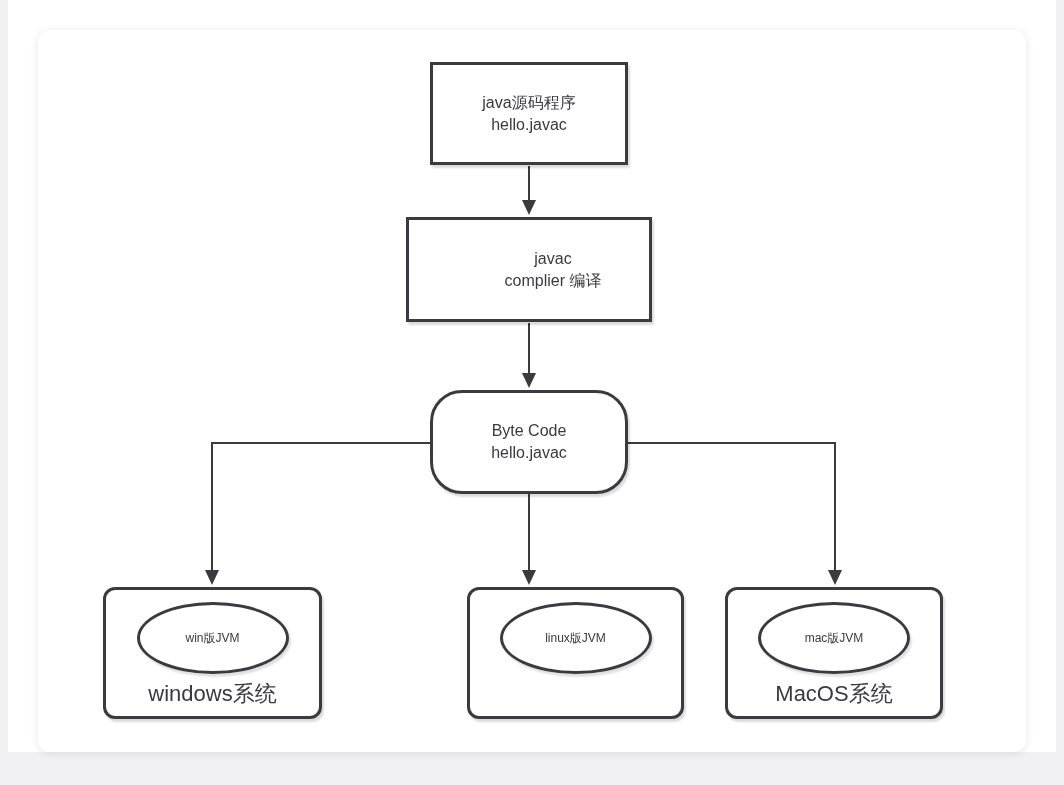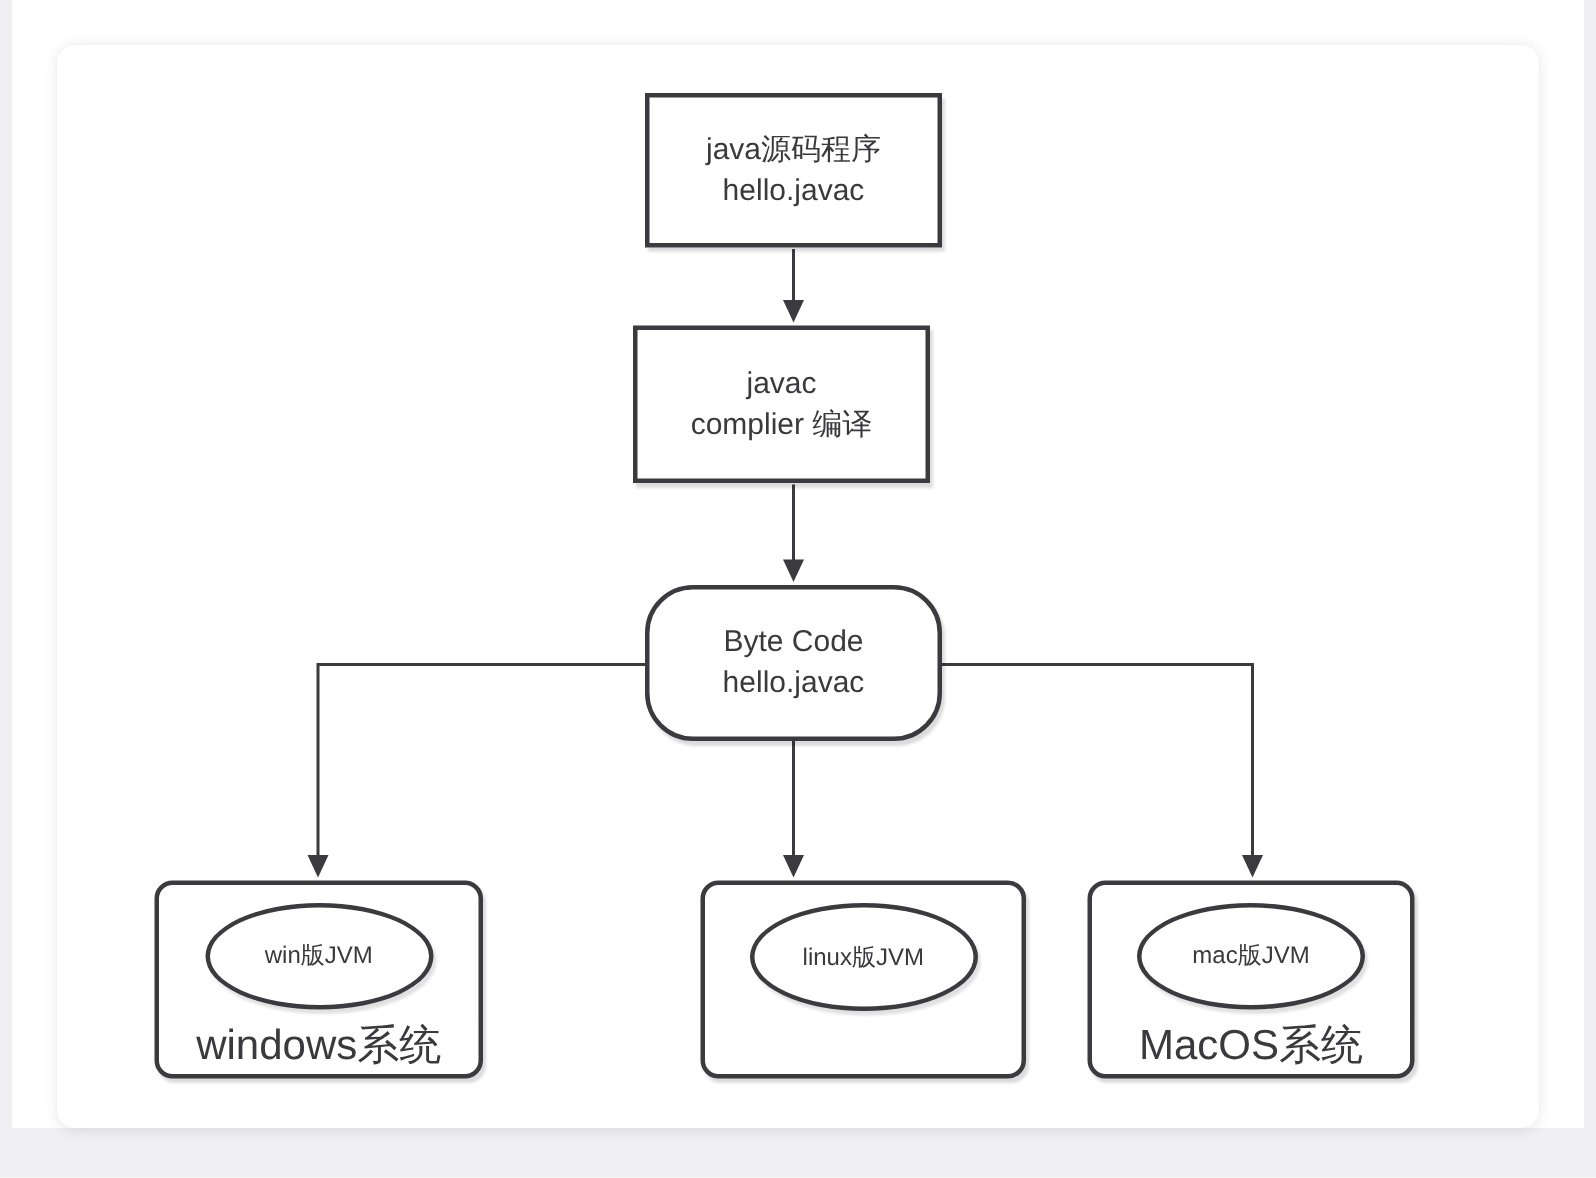--- a/index.html
+++ b/index.html
@@ -30,42 +30,42 @@
   }
   .connectors line,.connectors polyline{
     stroke:var(--stroke);stroke-width:2;fill:none;
   }
   .connectors polygon{fill:var(--stroke);stroke:none;}
   .fbox{
     position:absolute;width:192px;background:#fff;
     border:3px solid var(--stroke);
     box-shadow:2px 3px 2px rgba(0,0,0,0.14);
     display:flex;flex-direction:column;align-items:center;justify-content:center;
-    font-size:20px;line-height:1.35;text-align:center;
+    font-size:16px;line-height:1.35;text-align:center;
   }
   .fbox-source{left:430px;top:62px;height:97px;}
-  .fbox-compiler{left:422px;top:217px;height:99px;}
+  .fbox-compiler{left:406px;top:217px;height:99px;padding-left:48px;}
   .fbox-bytecode{left:430px;top:390px;height:98px;border-radius:32px;}
   .osbox{
     position:absolute;top:587px;height:126px;background:#fff;
     border:3px solid var(--stroke);border-radius:12px;
     box-shadow:2px 3px 2px rgba(0,0,0,0.14);
     display:flex;flex-direction:column;align-items:center;
   }
   .osbox-windows{left:103px;width:213px;}
   .osbox-linux{left:419px;width:211px;margin-left:48px;}
   .osbox-macos{left:725px;width:212px;align-items:center;}
   .jvm-ellipse{
     margin-top:12px;width:146px;height:66px;background:#fff;
     border:3px solid var(--stroke);border-radius:50%;
     box-shadow:2px 3px 2px rgba(0,0,0,0.12);
     display:flex;align-items:center;justify-content:center;
-    font-size:16px;
+    font-size:12px;
   }
-  .os-label{margin-top:5px;font-size:28px;}
+  .os-label{margin-top:5px;font-size:22px;}
 </style>
 </head>
 <body>
 
 <div class="page-white"></div>
 <div class="card"></div>
 
 <svg class="connectors" viewBox="0 0 1064 785">
 
   <line x1="529" y1="166" x2="529" y2="201"></line>

